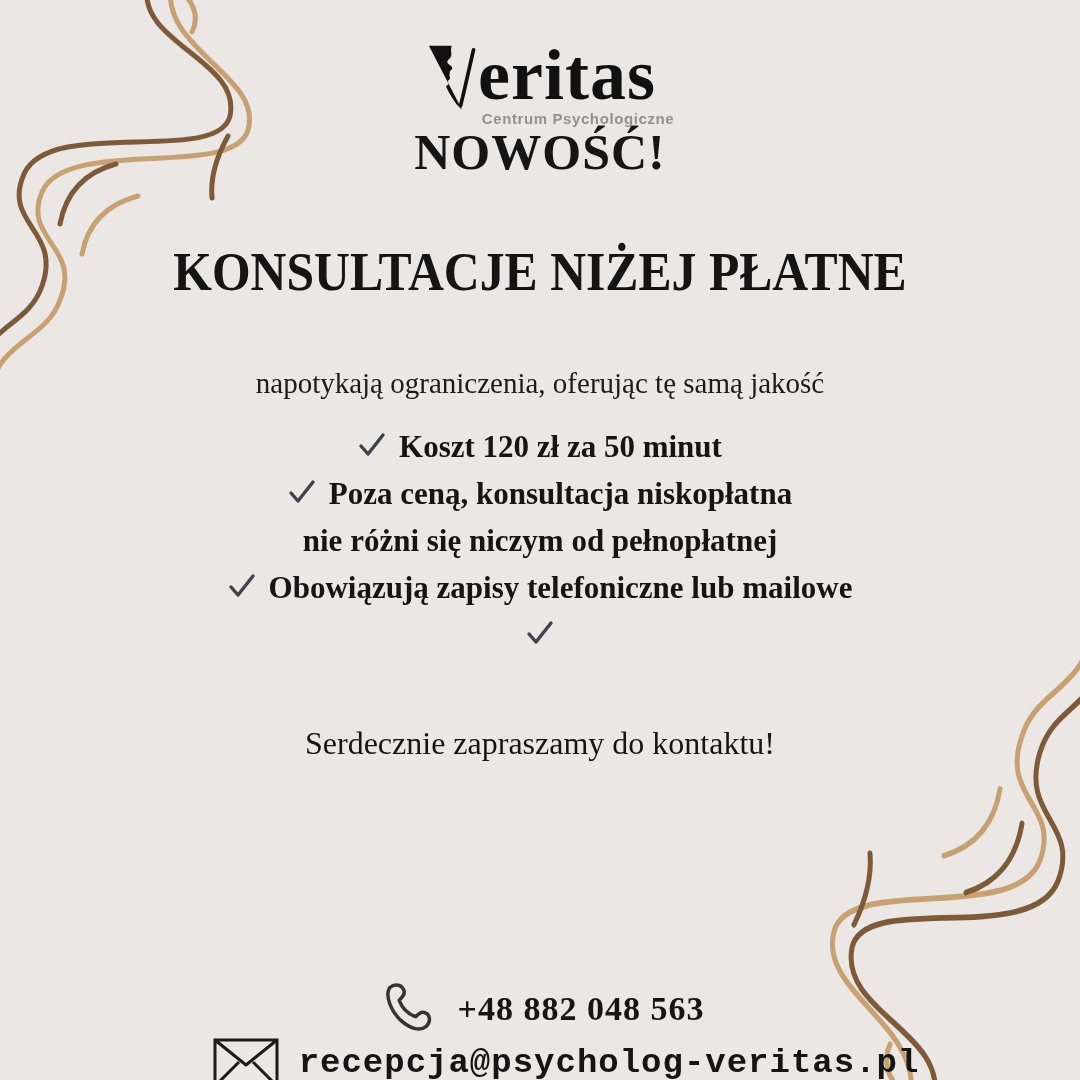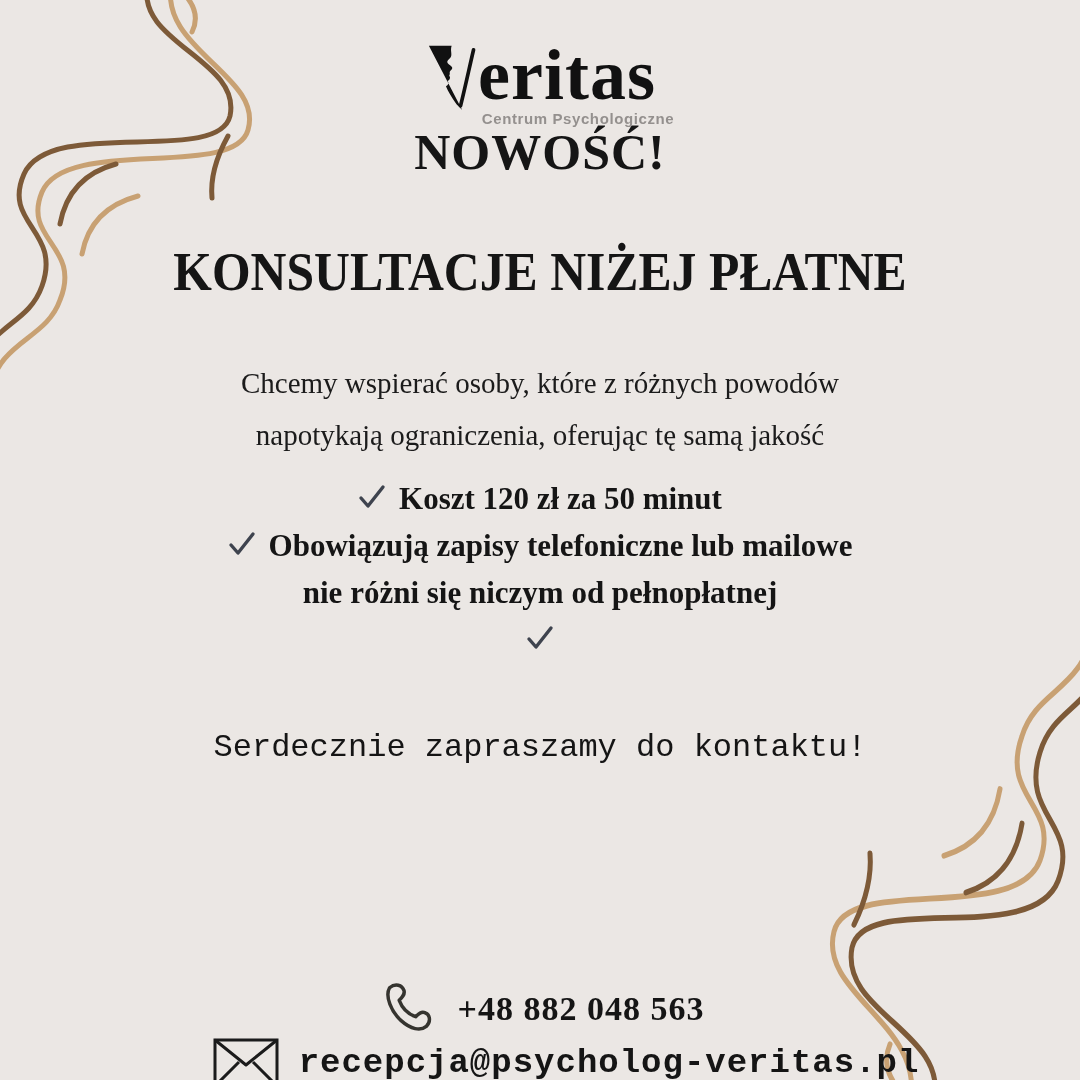--- a/index.html
+++ b/index.html
@@ -74,21 +74,20 @@
     font-size:31px;font-weight:bold;
     line-height:47px;
     white-space:nowrap;
   }
   .check-icon{flex:0 0 auto;margin-top:-4px;}
   .closing{
     margin-top:66px;
     text-align:center;
     font-size:32px;
     line-height:38px;
-    font-family:Liberation Mono, monospace;
   }
 
   
   .contact{
     position:absolute;left:0;right:0;bottom:22px;
     height:78px;
     display:flex;align-items:center;
     padding:0 58px;
     flex-direction:column;
   }
@@ -133,39 +132,44 @@
       <span class="logo-text">eritas</span>
     </div>
     <div class="logo-sub">Centrum Psychologiczne</div>
   </div>
 
   <div class="headline">NOWOŚĆ!</div>
 
   <div class="title">KONSULTACJE NIŻEJ PŁATNE</div>
 
   <div class="intro">
-    <div>Chcemy wspierać osoby, które z różnych powodów</div>
     <div>napotykają ograniczenia, oferując tę samą jakość</div>
   </div>
 
   <div class="benefits">
     <div class="benefit">
       <svg class="check-icon" width="28" height="26" viewBox="0 0 28 26" fill="none">
         <path d="M3,14 L10,22 L25,3" stroke="#3e434e" stroke-width="3.4" stroke-linecap="round" stroke-linejoin="round"></path>
       </svg>
       <span>Koszt 120 zł za 50 minut</span>
     </div>
     <div class="benefit">
       <svg class="check-icon" width="28" height="26" viewBox="0 0 28 26" fill="none">
         <path d="M3,14 L10,22 L25,3" stroke="#3e434e" stroke-width="3.4" stroke-linecap="round" stroke-linejoin="round"></path>
       </svg>
-      <span>Obowiązują zapisy telefoniczne lub mailowe</span>
+      <span>Poza ceną, konsultacja niskopłatna</span>
     </div>
     <div class="benefit">
       <span>nie różni się niczym od pełnopłatnej</span>
+    </div>
+    <div class="benefit">
+      <svg class="check-icon" width="28" height="26" viewBox="0 0 28 26" fill="none">
+        <path d="M3,14 L10,22 L25,3" stroke="#3e434e" stroke-width="3.4" stroke-linecap="round" stroke-linejoin="round"></path>
+      </svg>
+      <span>Obowiązują zapisy telefoniczne lub mailowe</span>
     </div>
     <div class="benefit">
       <svg class="check-icon" width="28" height="26" viewBox="0 0 28 26" fill="none">
         <path d="M3,14 L10,22 L25,3" stroke="#3e434e" stroke-width="3.4" stroke-linecap="round" stroke-linejoin="round"></path>
       </svg>
     </div>
   </div>
 
   <div class="closing">Serdecznie zapraszamy do kontaktu!</div>
 

